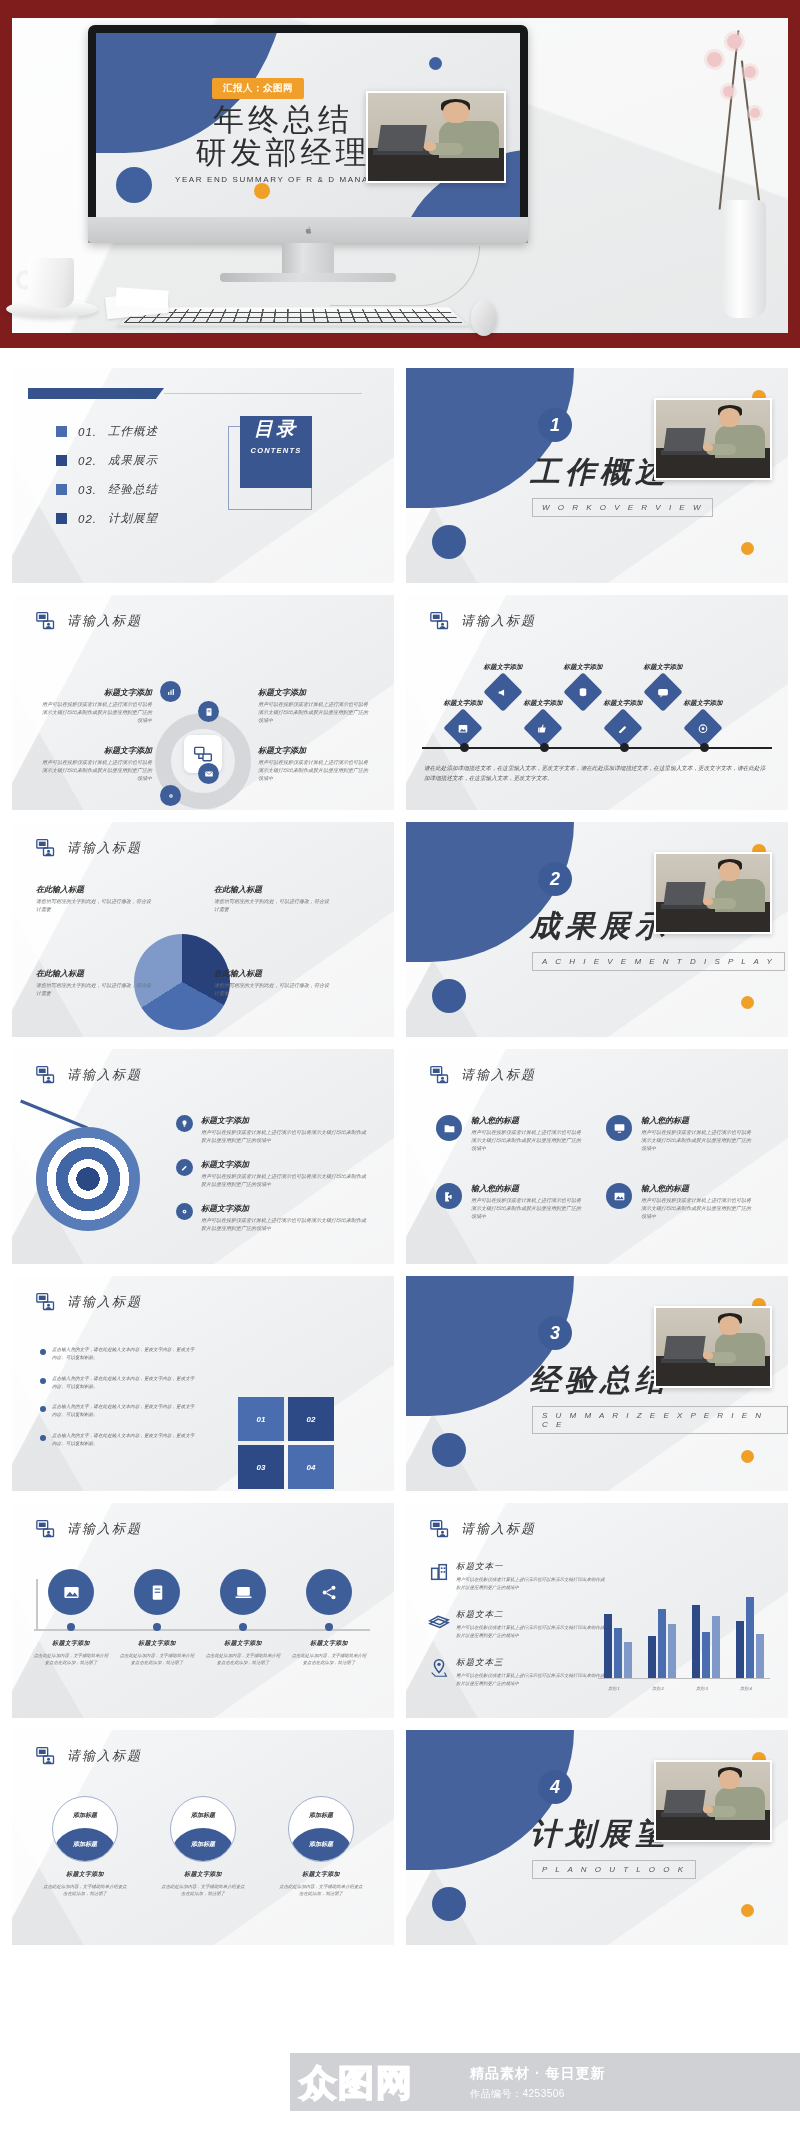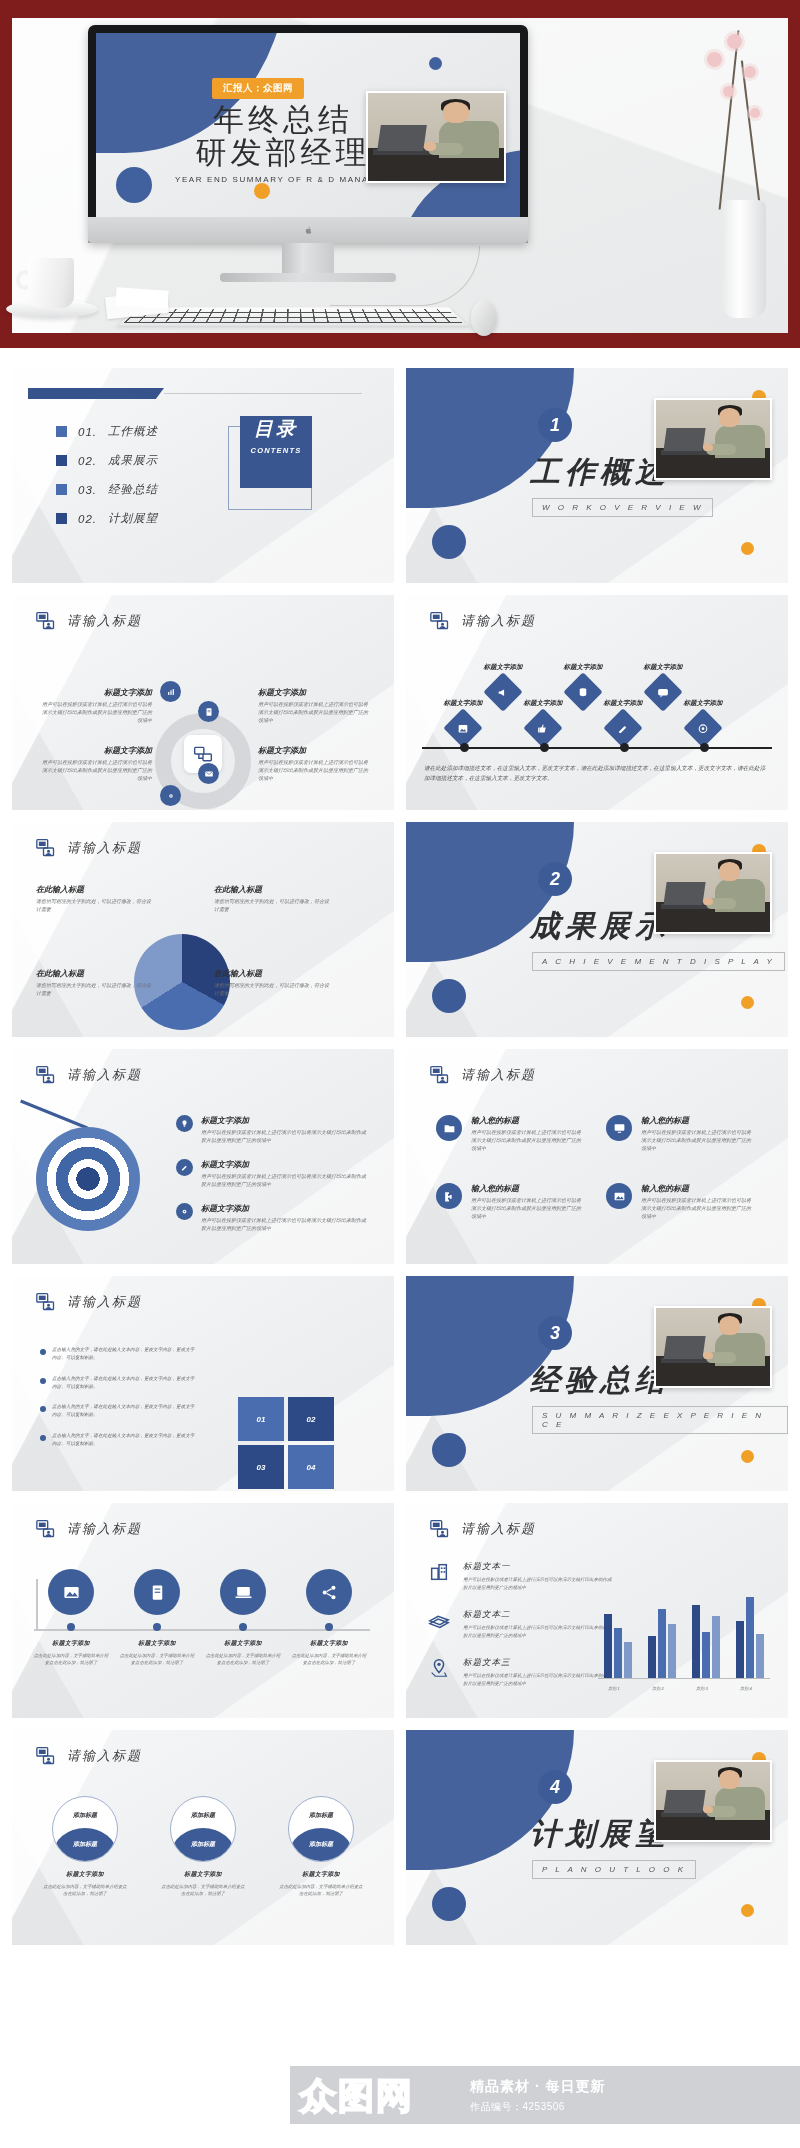--- a/index.html
+++ b/index.html
@@ -202,32 +202,32 @@
   .crc-cap{font-size:6px;font-weight:bold;color:#33353a;text-align:center;margin-top:8px;letter-spacing:.3px;}
   .crc-txt{font-size:4.4px;line-height:1.7;color:#6f7174;text-align:center;margin-top:4px;}
 
   
   .bars{position:absolute;left:192px;top:72px;width:172px;height:104px;}
   .bar-base{position:absolute;left:0;bottom:0;width:100%;height:1px;background:#b9bbbe;}
   .bar{position:absolute;bottom:1px;width:8px;}
   .bar-lbl{position:absolute;bottom:-12px;font-size:4.2px;color:#75777a;text-align:center;width:30px;}
 
   
-  .l3{display:flex;gap:13px;margin-bottom:11px;}
+  .l3{display:flex;gap:6px;margin-bottom:11px;}
   .l3-h{font-size:8.5px;color:#2f3031;margin-bottom:3px;letter-spacing:1px;}
   .l3-p{font-size:4.5px;line-height:1.75;color:#6f7174;width:150px;}
 
   
   .yy{width:66px;height:66px;border-radius:50%;border:1px solid #9fb0cf;position:relative;overflow:hidden;background:#fff;}
   .yy-fill{position:absolute;left:0;bottom:0;width:100%;height:52%;background:#3d5c97;border-radius:50% 50% 0 0/80% 80% 0 0;}
   .yy-t{position:absolute;left:0;top:14px;width:100%;text-align:center;font-size:6px;color:#33353a;font-weight:bold;}
   .yy-b{position:absolute;left:0;bottom:12px;width:100%;text-align:center;font-size:6px;color:#fff;font-weight:bold;}
 
   
-  .wm{position:absolute;left:0;bottom:2px;width:800px;height:92px;z-index:40;pointer-events:none;}
+  .wm{position:absolute;left:0;bottom:15px;width:800px;height:92px;z-index:40;pointer-events:none;}
   .wm-band{position:absolute;left:290px;top:12px;width:510px;height:58px;background:rgba(140,146,156,.42);}
   .wm-logo{position:absolute;left:300px;top:18px;font-size:36px;font-weight:bold;color:transparent;
            -webkit-text-stroke:2px #ffffff; letter-spacing:2px; font-family:"DejaVu Sans",sans-serif;}
   .wm-txt{position:absolute;left:470px;top:24px;color:#ffffff;font-size:14px;font-weight:bold;letter-spacing:1px;}
   .wm-sub{position:absolute;left:470px;top:46px;color:#ffffff;font-size:10px;letter-spacing:.5px;}
 </style>
 </head>
 <body>
 
 <div class="hero">

